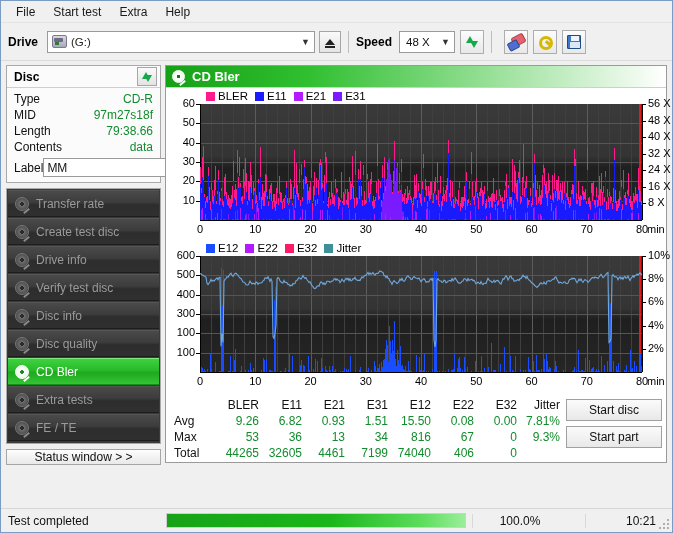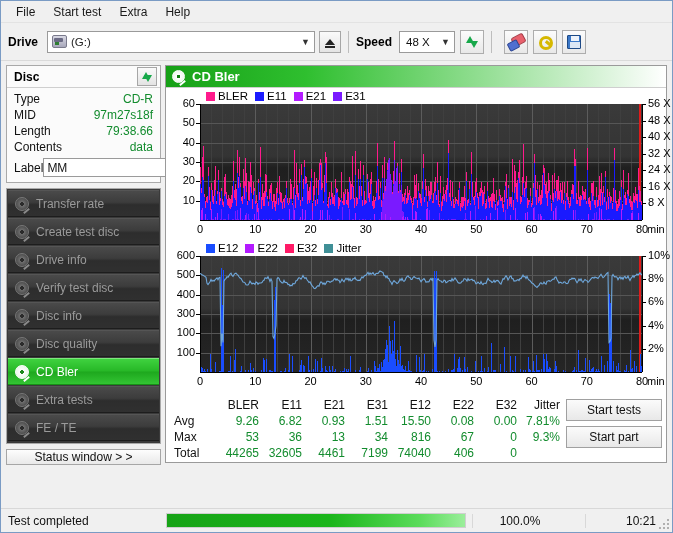--- a/index.html
+++ b/index.html
@@ -1966,21 +1966,21 @@
             <span class="cell">32605</span>
             <span class="cell">4461</span>
             <span class="cell">7199</span>
             <span class="cell">74040</span>
             <span class="cell">406</span>
             <span class="cell">0</span>
             <span class="cell"></span>
           </div>
         </div>
         <div class="res-btns">
-          <div class="res-btn">Start tests</div>
+          <div class="res-btn">Start disc</div>
           <div class="res-btn">Start part</div>
         </div>
       </div>
     </div>
   </div>
 
   <div class="statusbar">
     <div class="sb-text">Test completed</div>
     <div class="sb-progress">
       <div class="sb-fill" id="sb-fill" style="width: 100%;"></div>

